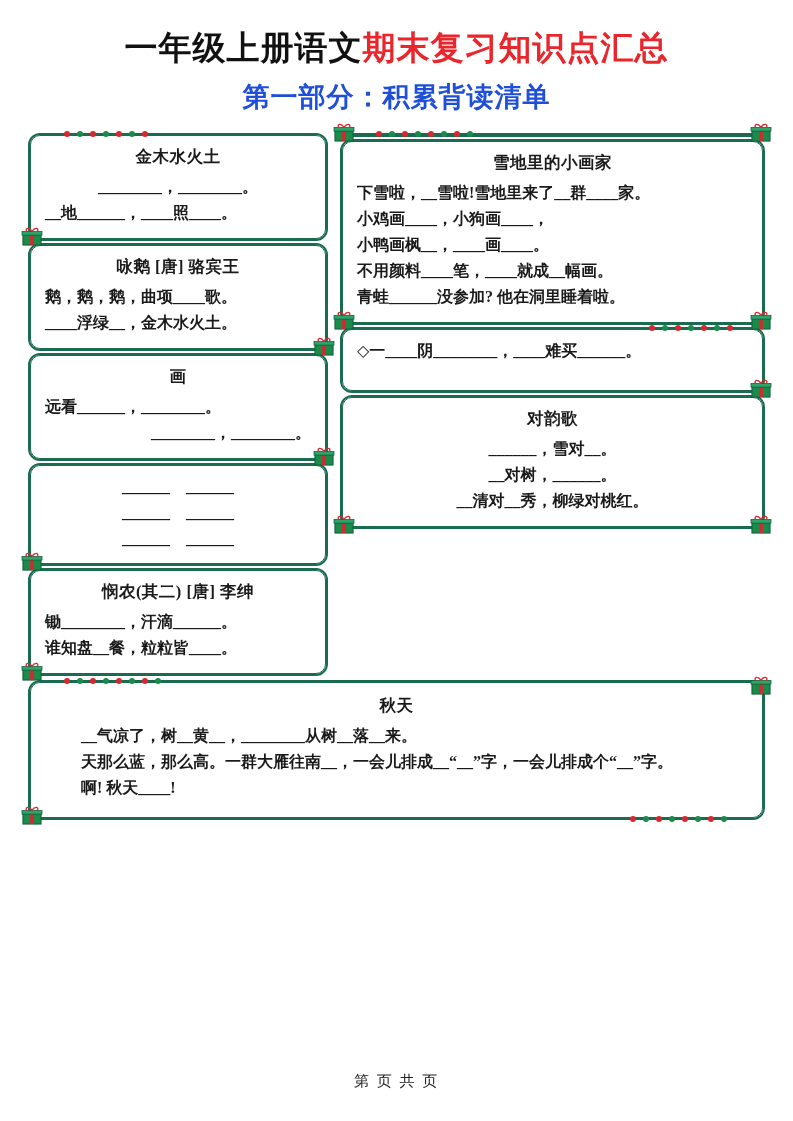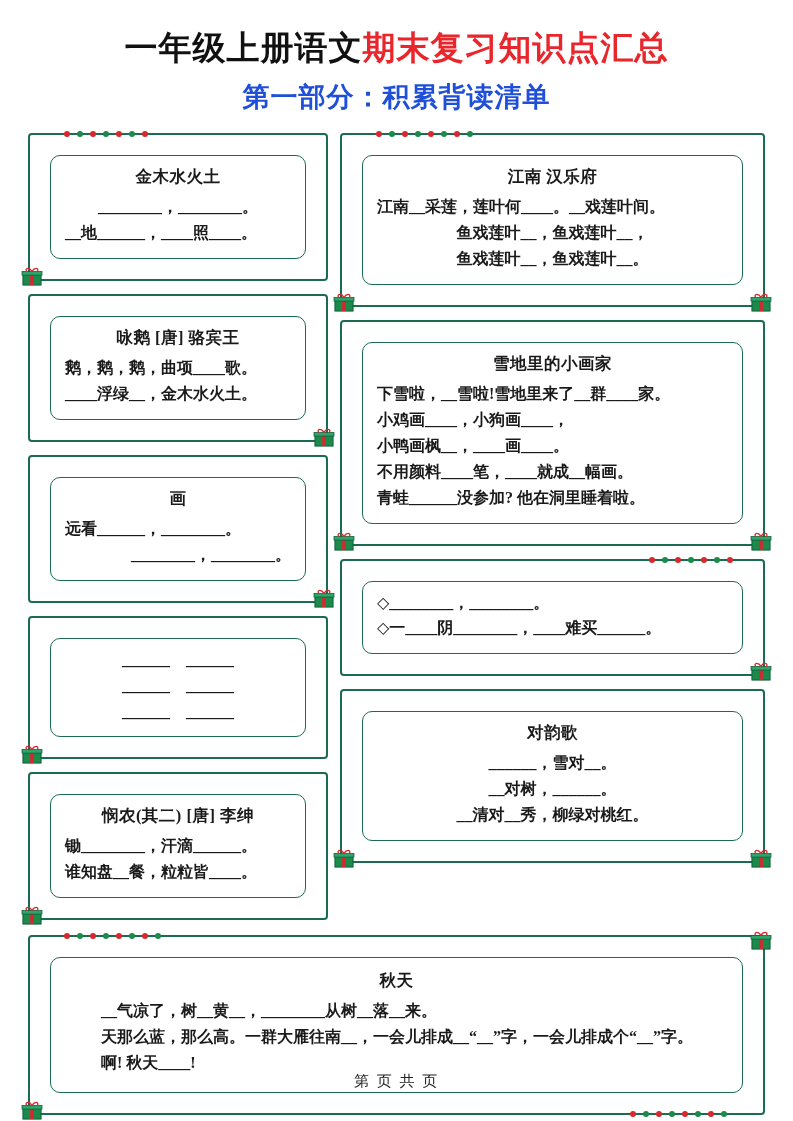--- a/index.html
+++ b/index.html
@@ -56,23 +56,23 @@
     flex: 0 0 300px;
   }
   .col-right {
     flex: 1 1 auto;
   }
 
   
   .card {
     position: relative;
     border: 2px solid #1b6b50;
-    border-radius: 4px;
-    padding: 20px;
-    margin-bottom: 13px;
+    border-radius: 12px;
+    padding: 0;
+    margin-bottom: 2px;
     background: #ffffff;
   }
   .card-inner {
     border: 1.5px solid #1b6b50;
     border-radius: 10px;
     padding: 8px 14px 12px 14px;
     position: relative;
     min-height: 40px;
   }
   .card-title {
@@ -247,26 +247,20 @@
         <div class="beads beads-top-left">
           <span style="background:#d6282e"></span>
             <span style="background:#1b8a4b"></span>
             <span style="background:#d6282e"></span>
             <span style="background:#1b8a4b"></span>
             <span style="background:#d6282e"></span>
             <span style="background:#1b8a4b"></span>
             <span style="background:#d6282e"></span>
             <span style="background:#1b8a4b"></span>
         </div>
-        <div class="card-inner">
-          <div class="card-title">江南  汉乐府</div>
-          <div class="line">江南__采莲，莲叶何____。__戏莲叶间。</div>
-          <div class="line center">鱼戏莲叶__，鱼戏莲叶__，</div>
-          <div class="line center">鱼戏莲叶__，鱼戏莲叶__。</div>
-        </div>
         <svg class="gift bl" viewBox="0 0 24 22">
           <rect x="2" y="8" width="20" height="13" fill="#1b8a4b" stroke="#0d5c36" stroke-width="1"></rect>
           <rect x="10" y="8" width="4" height="13" fill="#d6282e"></rect>
           <rect x="1" y="6" width="22" height="4" fill="#2ea36a" stroke="#0d5c36" stroke-width="0.8"></rect>
           <path d="M12 6 C9 1 4 2 6 6 M12 6 C15 1 20 2 18 6" fill="none" stroke="#d6282e" stroke-width="1.5"></path>
         </svg>
         <svg class="gift br" viewBox="0 0 24 22">
           <rect x="2" y="8" width="20" height="13" fill="#1b8a4b" stroke="#0d5c36" stroke-width="1"></rect>
           <rect x="10" y="8" width="4" height="13" fill="#d6282e"></rect>
           <rect x="1" y="6" width="22" height="4" fill="#2ea36a" stroke="#0d5c36" stroke-width="0.8"></rect>
@@ -301,21 +295,20 @@
         <div class="beads beads-top-right">
           <span style="background:#d6282e"></span>
             <span style="background:#1b8a4b"></span>
             <span style="background:#d6282e"></span>
             <span style="background:#1b8a4b"></span>
             <span style="background:#d6282e"></span>
             <span style="background:#1b8a4b"></span>
             <span style="background:#d6282e"></span>
         </div>
         <div class="card-inner">
-          <div class="line">◇________，________。</div>
           <div class="line">◇一____阴________，____难买______。</div>
         </div>
         <svg class="gift br" viewBox="0 0 24 22">
           <rect x="2" y="8" width="20" height="13" fill="#1b8a4b" stroke="#0d5c36" stroke-width="1"></rect>
           <rect x="10" y="8" width="4" height="13" fill="#d6282e"></rect>
           <rect x="1" y="6" width="22" height="4" fill="#2ea36a" stroke="#0d5c36" stroke-width="0.8"></rect>
           <path d="M12 6 C9 1 4 2 6 6 M12 6 C15 1 20 2 18 6" fill="none" stroke="#d6282e" stroke-width="1.5"></path>
         </svg>
       </div>
 

